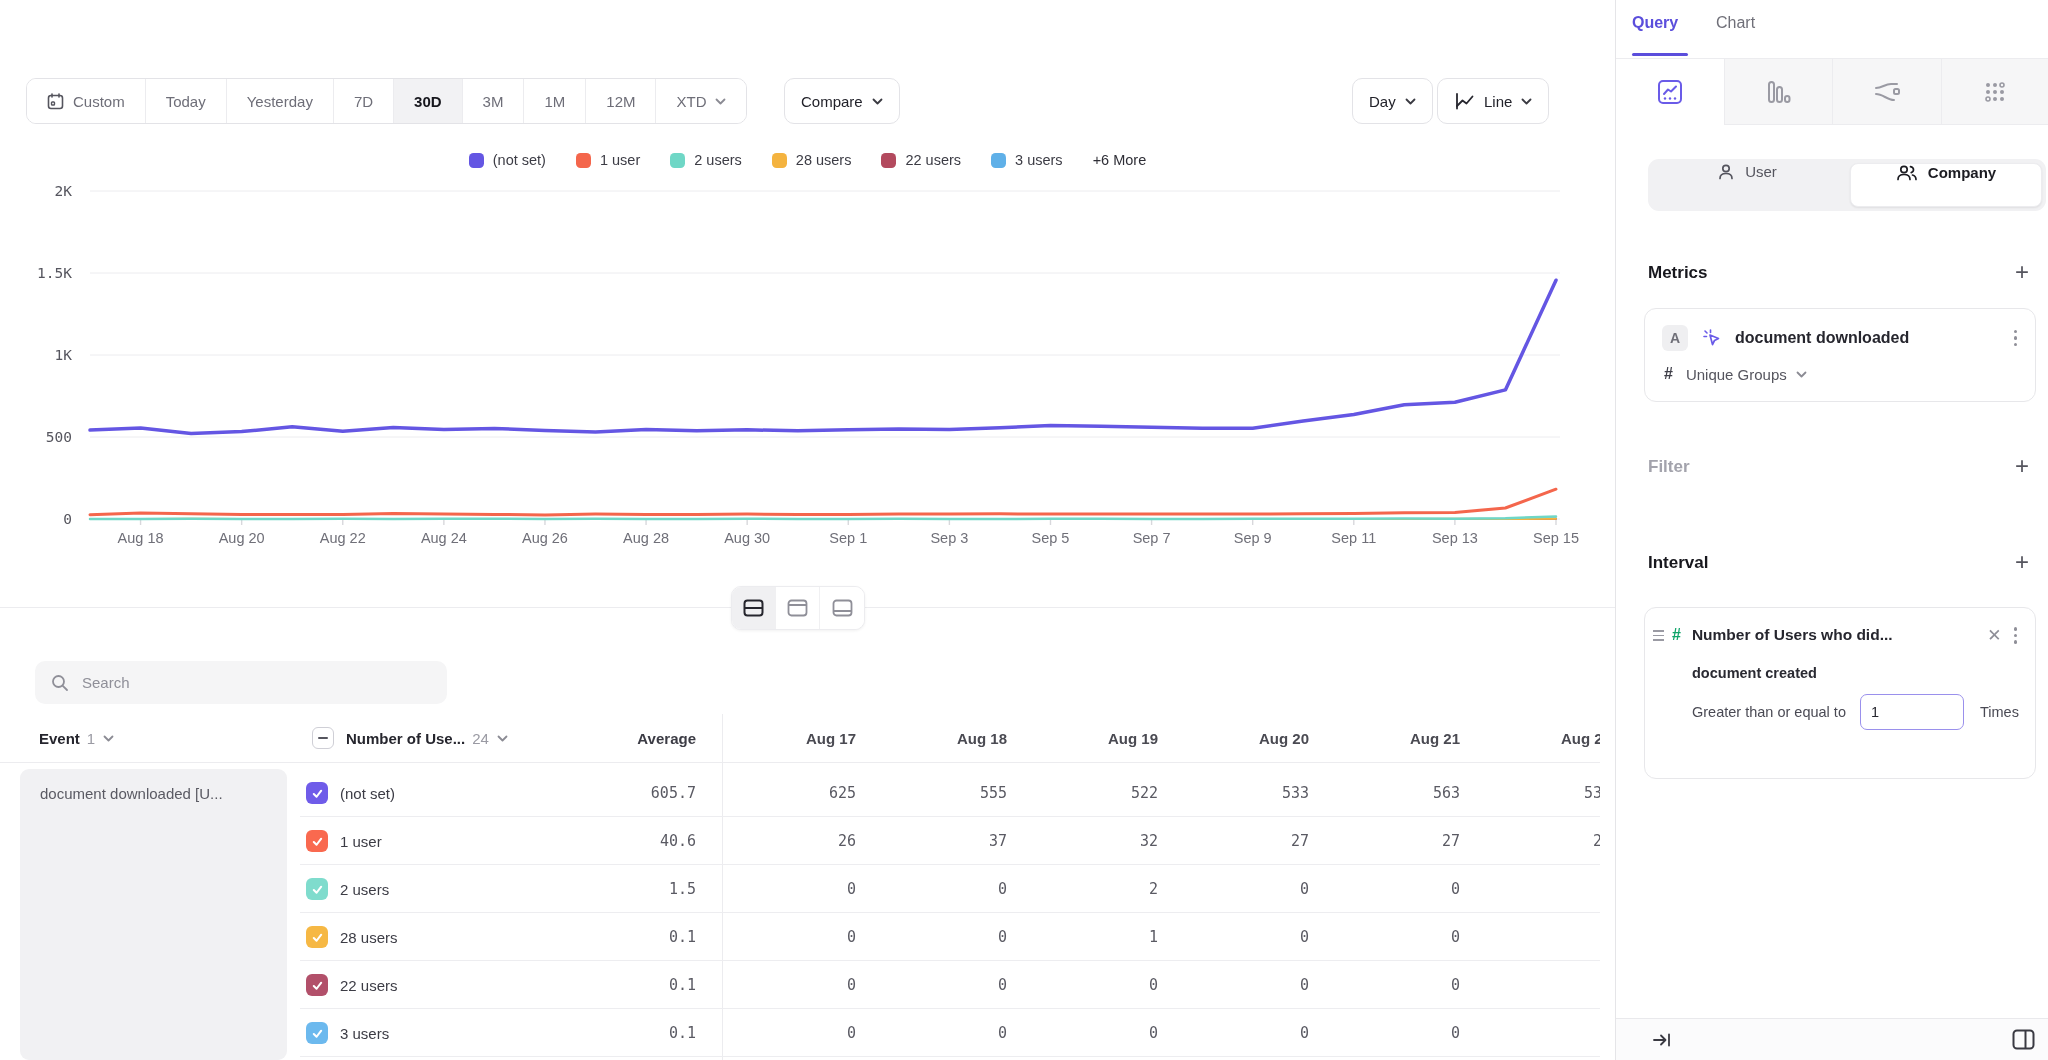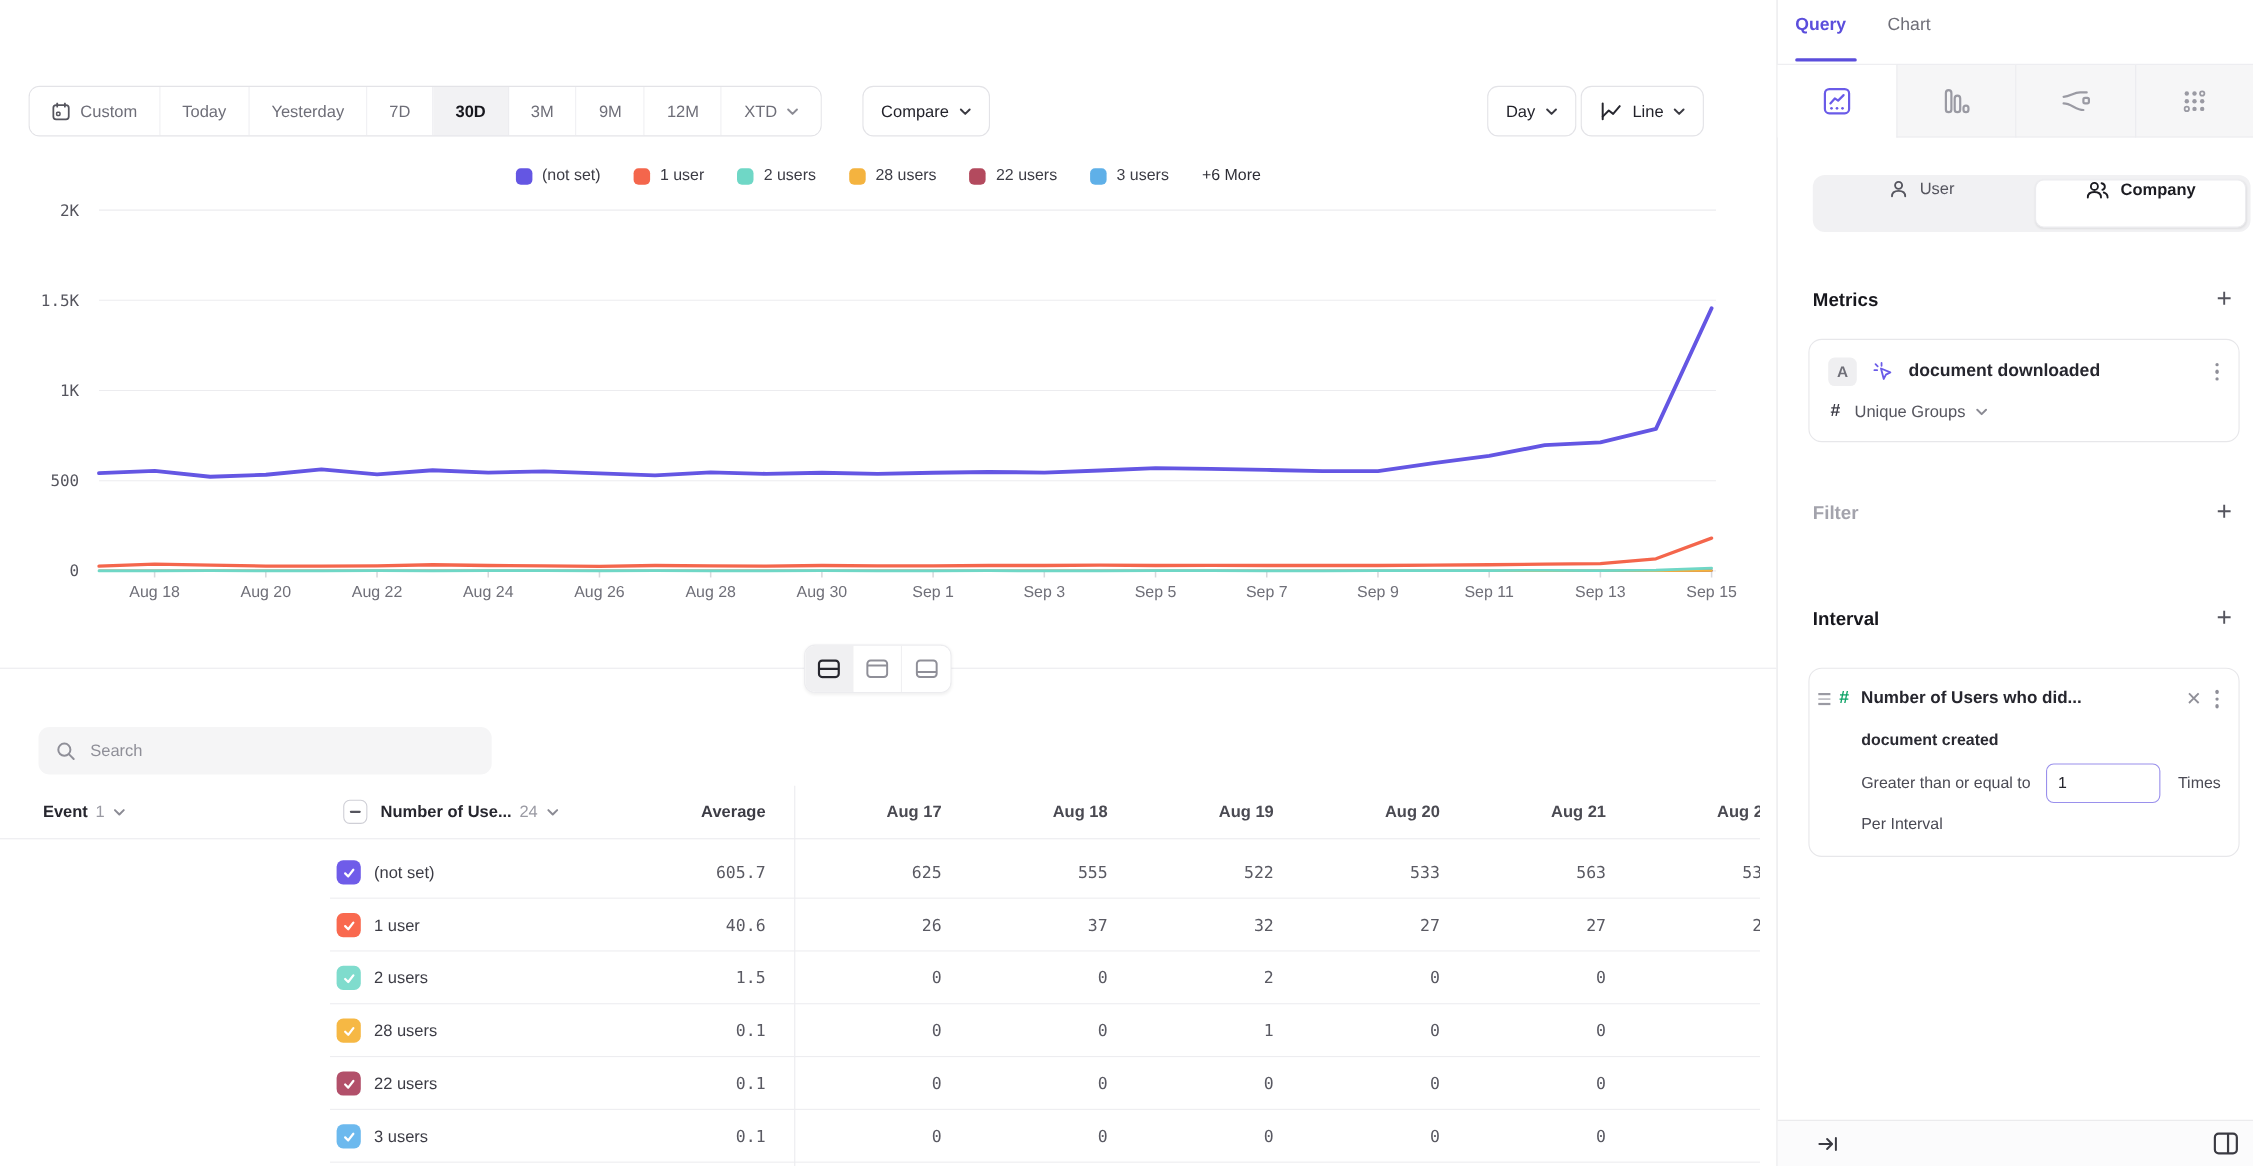--- a/index.html
+++ b/index.html
@@ -144,21 +144,21 @@
     <div class="seg">
         <span>7D</span>
       </div>
     <div class="seg active">
         <span>30D</span>
       </div>
     <div class="seg">
         <span>3M</span>
       </div>
     <div class="seg">
-        <span>9M</span>
+        <span>1M</span>
       </div>
     <div class="seg">
         <span>12M</span>
       </div>
     <div class="seg">
       <span>XTD</span>
       <svg class="chev" viewBox="0 0 11 7">
           <polyline points="1.5,1.5 5.5,5.5 9.5,1.5"></polyline>
         </svg>
     </div>
@@ -326,20 +326,23 @@
           <div class="date-hdr" style="left: 873px;">Aug 18</div>
           <div class="date-hdr" style="left: 1024px;">Aug 19</div>
           <div class="date-hdr" style="left: 1175px;">Aug 20</div>
           <div class="date-hdr" style="left: 1326px;">Aug 21</div>
           <div class="date-hdr" style="left: 1477px;">Aug 22</div>
         </div>
     </div>
 
     <div id="col-divider"></div>
 
+    <div id="event-panel">
+      <div class="event-cell">document downloaded [U...</div>
+    </div>
 
     <div id="table-rows">
         <div class="t-row" style="top: 55px;">
           <span class="cb" style="background: rgb(111, 92, 233);">
             <svg width="13" height="13" viewBox="0 0 14 14">
               <polyline points="3,7.5 6,10.5 11,4" fill="none" stroke="#fff" stroke-width="2.2" stroke-linecap="round" stroke-linejoin="round"></polyline>
             </svg>
           </span>
           <span class="t-label">(not set)</span>
           <span class="t-avg mono">605.7</span>
@@ -544,21 +547,20 @@
           <i></i>
           <i></i>
         </span>
     </div>
     <div style="padding:17px 14px 0 47px; font-size:14.5px; font-weight:bold; color:#2a2a32;">document created</div>
     <div class="card-row" style="padding:13px 14px 0 47px;">
       <span style="font-size:14.5px; color:#4a4a54;">Greater than or equal to</span>
       <input id="times-input" style="margin-left: 14px;" value="1">
       <span style="margin-left:16px; font-size:14.5px; color:#4a4a54;">Times</span>
     </div>
-    <div style="padding:12px 14px 0 47px; font-size:14.5px; color:#4a4a54;">Per Interval</div>
   </div>
 
   <div id="panel-bottombar">
     <svg class="abs" style="left:36px; top:12px;" width="20" height="18" viewBox="0 0 20 18">
         <line x1="2" y1="9" x2="13" y2="9" stroke="#3a3a42" stroke-width="1.8" stroke-linecap="round"></line>
         <polyline points="9,4.5 13.5,9 9,13.5" fill="none" stroke="#3a3a42" stroke-width="1.8" stroke-linecap="round" stroke-linejoin="round"></polyline>
         <line x1="17" y1="3.5" x2="17" y2="14.5" stroke="#3a3a42" stroke-width="1.8" stroke-linecap="round"></line>
       </svg>
     <svg class="abs" style="left:396px; top:10px;" width="23" height="21" viewBox="0 0 23 21">
         <rect x="1.5" y="1.5" width="20" height="18" rx="3.5" fill="none" stroke="#3a3a42" stroke-width="2"></rect>

